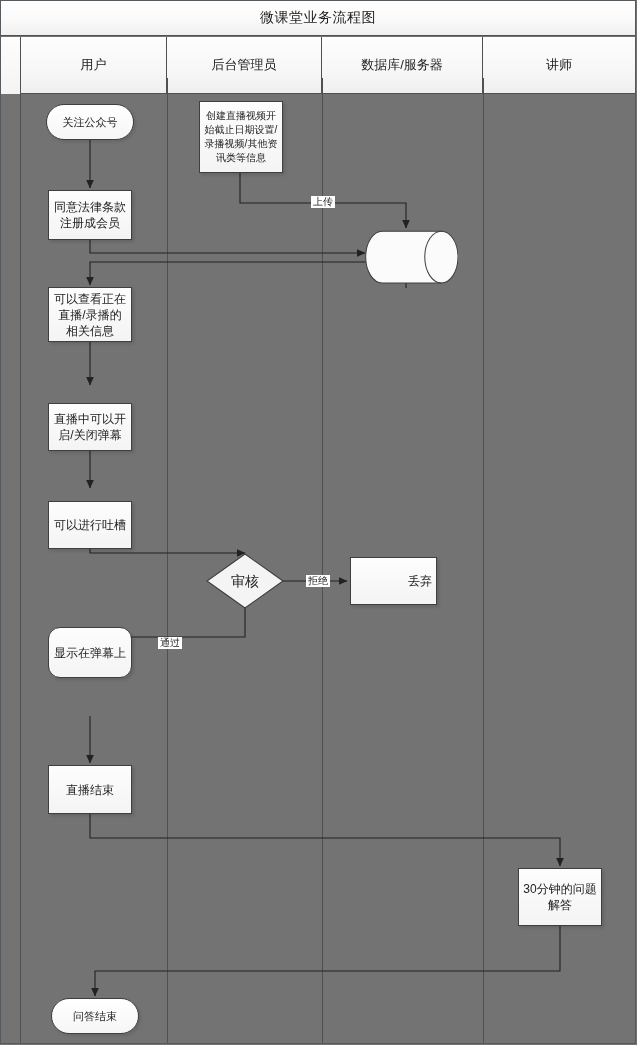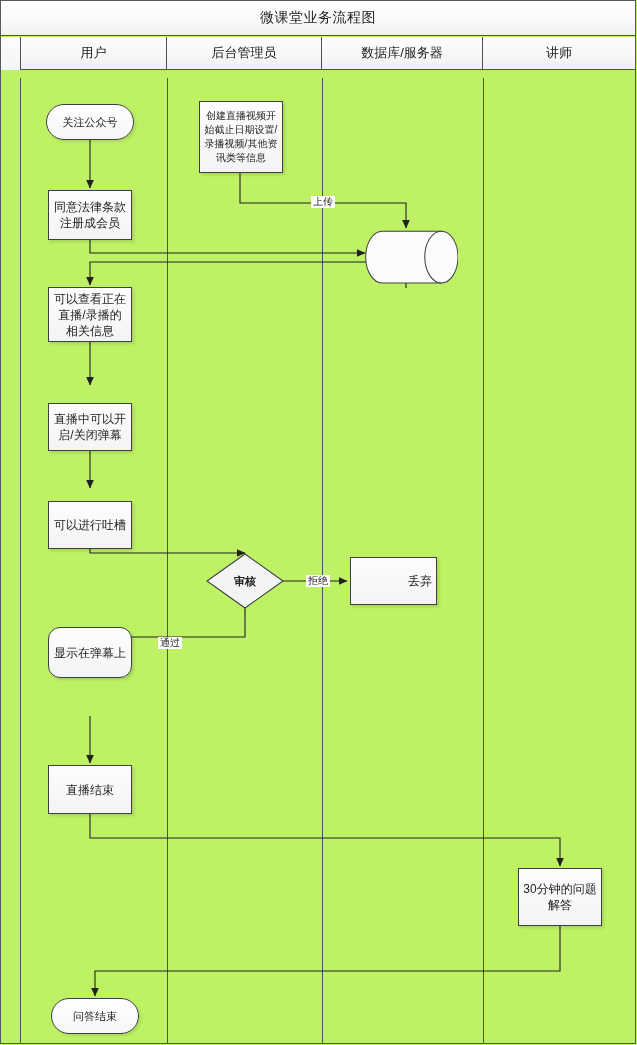--- a/index.html
+++ b/index.html
@@ -4,21 +4,21 @@
 <style>
   html, body {
     margin: 0;
     padding: 0;
     background: #ffffff;
   }
   #page {
     position: relative;
     width: 637px;
     height: 1045px;
-    background: #bef264;
+    background: #737373;
     font-family: "Liberation Sans", "DejaVu Sans", sans-serif;
     overflow: hidden;
   }
   
   .frame {
     position: absolute;
     left: 0; top: 0;
     width: 636px;
     height: 1044px;
     border: 1px solid #555a5e;
@@ -40,21 +40,21 @@
   .title-bar .title-text {
     font-size: 14px;
     color: #1c1c1c;
     letter-spacing: 0.5px;
   }
   
   .lane-header-row {
     position: absolute;
     left: 1px; top: 37px;
     width: 634px;
-    height: 33px;
+    height: 57px;
     display: flex;
     box-sizing: border-box;
   }
   .lane-corner {
     width: 20px;
     height: 100%;
     background: linear-gradient(to bottom, #fdfdfd 0%, #f4f4f4 100%);
     border-right: 1px solid #4d5154;
     box-sizing: border-box;
   }
@@ -116,22 +116,21 @@
     background: linear-gradient(to bottom, #ffffff 0%, #f6f6f6 100%);
     border: 1px solid #3c4043;
     border-radius: 26px;
     box-shadow: 2px 2px 3px rgba(0,0,0,0.10);
     font-size: 11px;
   }
   .node.decision {
     background: transparent;
     border: none;
     box-shadow: none;
-    font-size: 11px;
-    font-weight: bold;
+    font-size: 14px;
   }
   .decision-shape {
     position: absolute;
     left: 0; top: 0;
     width: 100%;
     height: 100%;
   }
   .decision-label {
     position: relative;
     z-index: 2;

